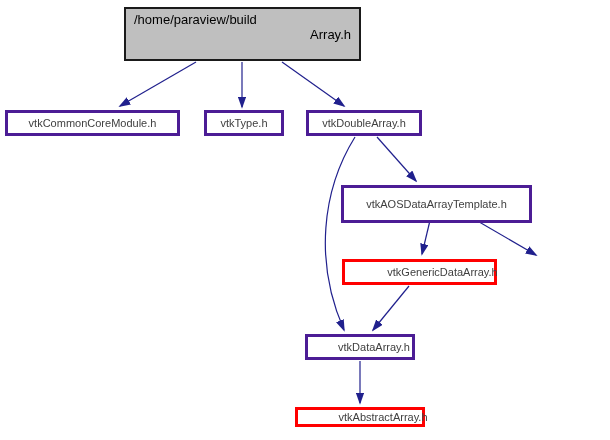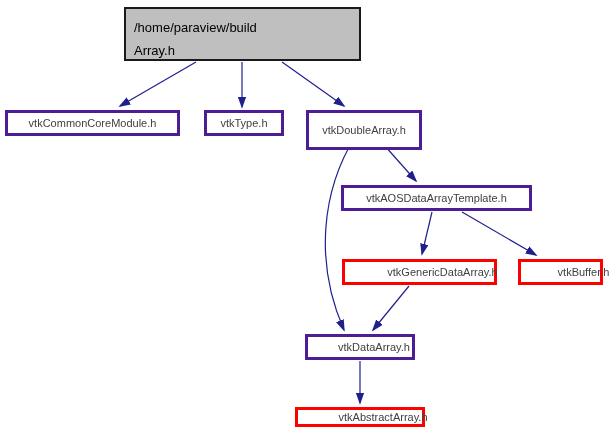--- a/index.html
+++ b/index.html
@@ -35,22 +35,22 @@
     position: absolute;
     box-sizing: border-box;
     background: #bfbfbf;
     border: 2px solid #1a1a1a;
     color: #000000;
     font-size: 13px;
     line-height: 15px;
     padding: 3px 8px 0 8px;
     white-space: nowrap;
   }
-  .rootnode .ln { text-align: left; margin-top: 8px; }
-  .rootnode .ln.center { text-align: left; }
+  .rootnode .ln { text-align: left; }
+  .rootnode .ln.center { text-align: right; }
 </style>
 </head>
 <body>
 
 <div class="canvas">
 
   <svg class="edges" viewBox="0 0 610 440" xmlns="http://www.w3.org/2000/svg">
     <defs>
       <marker id="arr" viewBox="0 0 10 7" refX="8.5" refY="3.5" markerWidth="10" markerHeight="7" orient="auto">
         <path d="M0,0 L10,3.5 L0,7 Z" fill="#20208d"></path>
@@ -75,35 +75,32 @@
   </div>
 
   <div class="node" style="left:5px; top:110px; width:175px; height:26px;">
     <span>vtkCommonCoreModule.h</span>
   </div>
 
   <div class="node" style="left:204px; top:110px; width:80px; height:26px;justify-content:center;">
     <span>vtkType.h</span>
   </div>
 
-  <div class="node" style="left:306px; top:110px; width:116px; height:40px;">
+  <div class="node" style="left:306px; top:110px; width:116px; height:26px;">
     <span>vtkDoubleArray.h</span>
   </div>
 
-  <div class="node" style="left:341px; top:185px; width:191px; height:26px;">
+  <div class="node" style="left:341px; top:185px; width:191px; height:38px;">
     <span>vtkAOSDataArrayTemplate.h</span>
   </div>
 
   <div class="node red" style="left:342px; top:259px; width:155px; height:26px;">
     <span>vtkGenericDataArray.h</span>
   </div>
 
-  <div class="node red" style="left:518px; top:259px; width:85px; height:26px;">
-    <span>vtkBuffer.h</span>
-  </div>
 
   <div class="node" style="left:305px; top:334px; width:110px; height:26px;padding-left:28px;">
     <span>vtkDataArray.h</span>
   </div>
 
   <div class="node red" style="left:295px; top:407px; width:130px; height:20px;">
     <span>vtkAbstractArray.h</span>
   </div>
 
 </div>

